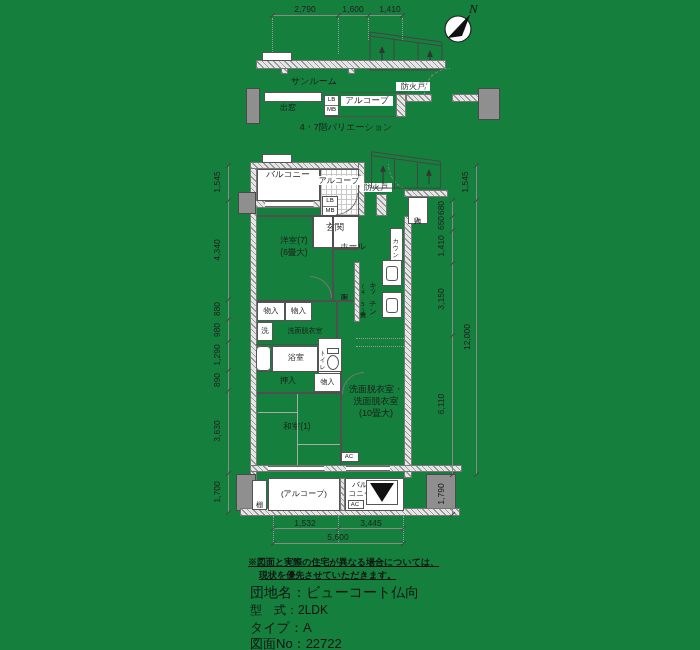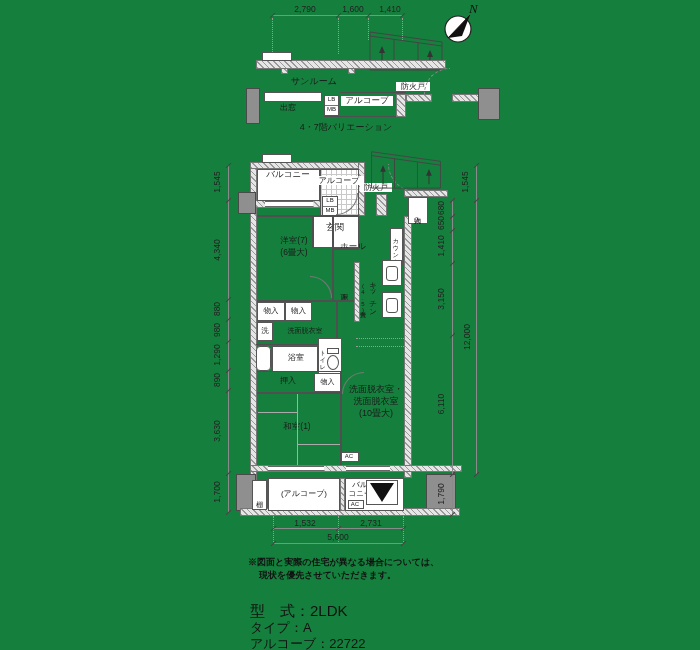--- a/index.html
+++ b/index.html
@@ -18,21 +18,21 @@
         repeating-linear-gradient(90deg,#c9c9c9 0 1px,transparent 1px 5px);}
   .dimh{position:absolute;height:1px;background:#8a8a8a;}
   .dimv{position:absolute;width:1px;background:#8a8a8a;}
   .doth{position:absolute;height:0;border-top:1px dotted #9a9a9a;}
   .dotv{position:absolute;width:0;border-left:1px dotted #9a9a9a;}
   .dim-lbl{position:absolute;font-size:8.5px;color:#222;text-align:center;white-space:nowrap;
            font-family:"Liberation Sans",sans-serif;}
   .rot{transform:rotate(-90deg);}
   .tick{position:absolute;width:7px;height:1px;background:#444;transform:rotate(-45deg);}
   .win{position:absolute;background:#fff;border-top:1px solid #666;border-bottom:1px solid #666;box-sizing:border-box;}
-  .note{position:absolute;color:#111;font-family:"Liberation Sans",sans-serif;}
+  .note{position:absolute;color:#111;font-family:"Liberation Sans",sans-serif;text-decoration:underline;}
   .info-row{position:absolute;color:#111;font-size:12.5px;font-family:"Liberation Sans",sans-serif;white-space:nowrap;}
   svg{position:absolute;overflow:visible;}
 </style>
 </head>
 <body>
 
 <div class="sheet">
 
   <div class="dimh" style="left:272px;top:15px;width:130px;"></div>
   <div class="tick" style="left:269px;top:15px;"></div>
@@ -256,31 +256,34 @@
   <div class="dim-lbl rot" style="left:445px;top:332px;width:44px;">12,000</div>
 
   <div class="dotv" style="left:273px;top:516px;height:26px;"></div>
   <div class="dotv" style="left:338px;top:516px;height:26px;"></div>
   <div class="dotv" style="left:403px;top:516px;height:26px;"></div>
   <div class="dimh" style="left:273px;top:528px;width:130px;"></div>
   <div class="tick" style="left:270px;top:528px;"></div>
   <div class="tick" style="left:335px;top:528px;"></div>
   <div class="tick" style="left:400px;top:528px;"></div>
   <div class="dim-lbl" style="left:280px;top:518px;width:50px;">1,532</div>
-  <div class="dim-lbl" style="left:346px;top:518px;width:50px;">2,731</div>
+  <div class="dim-lbl" style="left:346px;top:518px;width:50px;">3,445</div>
   <div class="dimh" style="left:273px;top:543px;width:130px;"></div>
   <div class="tick" style="left:270px;top:543px;"></div>
   <div class="tick" style="left:400px;top:543px;"></div>
   <div class="dim-lbl" style="left:313px;top:532px;width:50px;">5,600</div>
 
   <div class="note" style="left:248px;top:556px;font-size:9px;font-weight:bold;">※図面と実際の住宅が異なる場合については、</div>
   <div class="note" style="left:259px;top:569px;font-size:9px;font-weight:bold;">現状を優先させていただきます。</div>
-  <div class="info-row" style="left:250px;top:602px;font-size:15px;">
+  <div class="info-row" style="left:250px;top:584px;font-size:14px;">
+    <span>団地名：</span><span>ビューコート仏向</span>
+  </div>
+  <div class="info-row" style="left:250px;top:602px;font-size:12px;">
     <span>型　式：</span><span>2LDK</span>
   </div>
   <div class="info-row" style="left:250px;top:619px;font-size:13px;">
     <span>タイプ：</span><span>A</span>
   </div>
   <div class="info-row" style="left:250px;top:635px;font-size:13px;">
-    <span>アルコーブ：</span><span>22722</span>
+    <span>図面No：</span><span>22722</span>
   </div>
 
 </div>
 
 </body></html>

